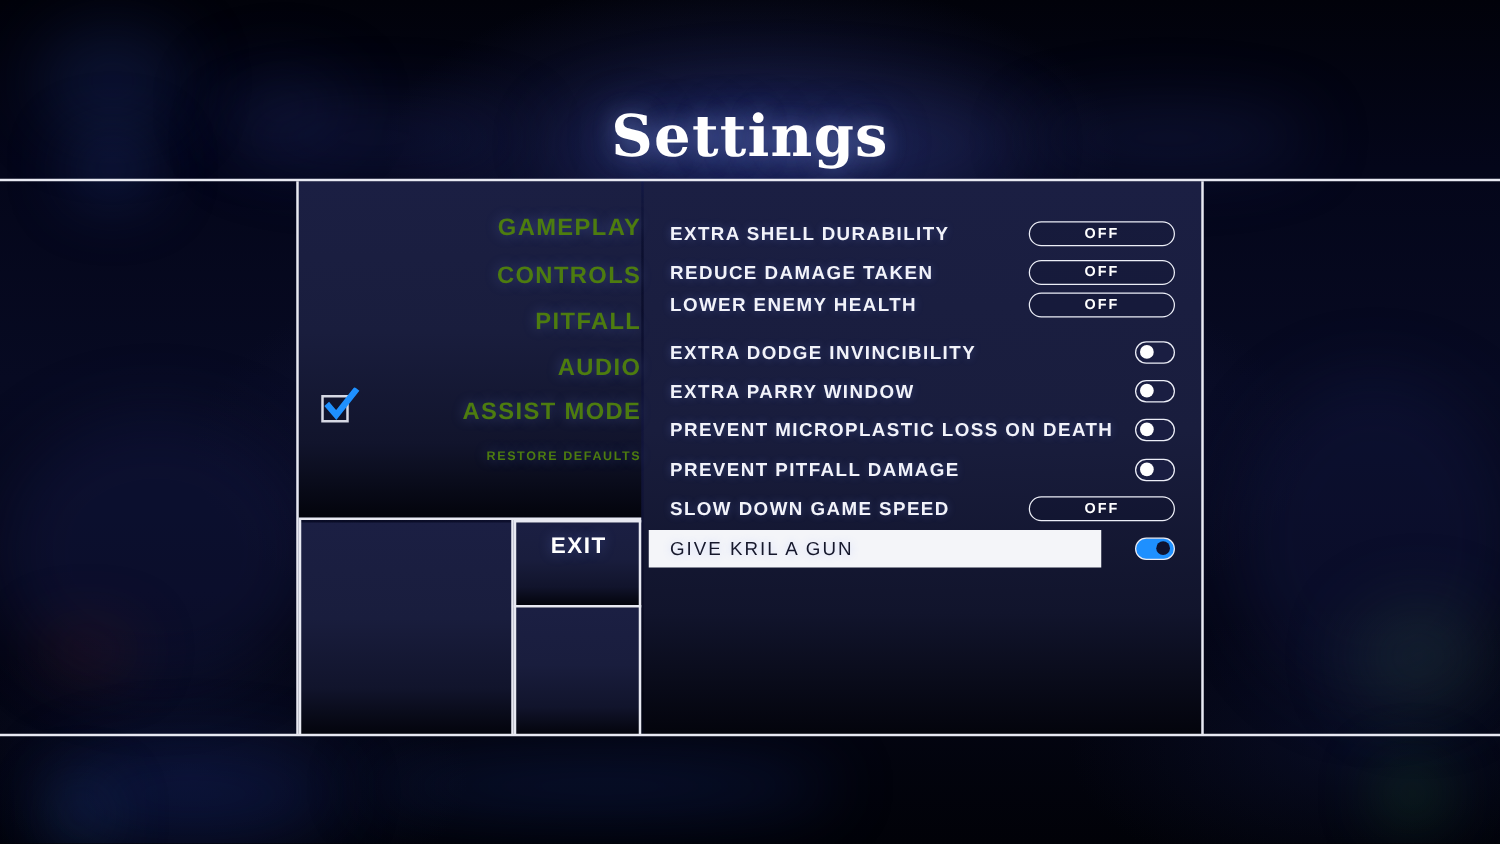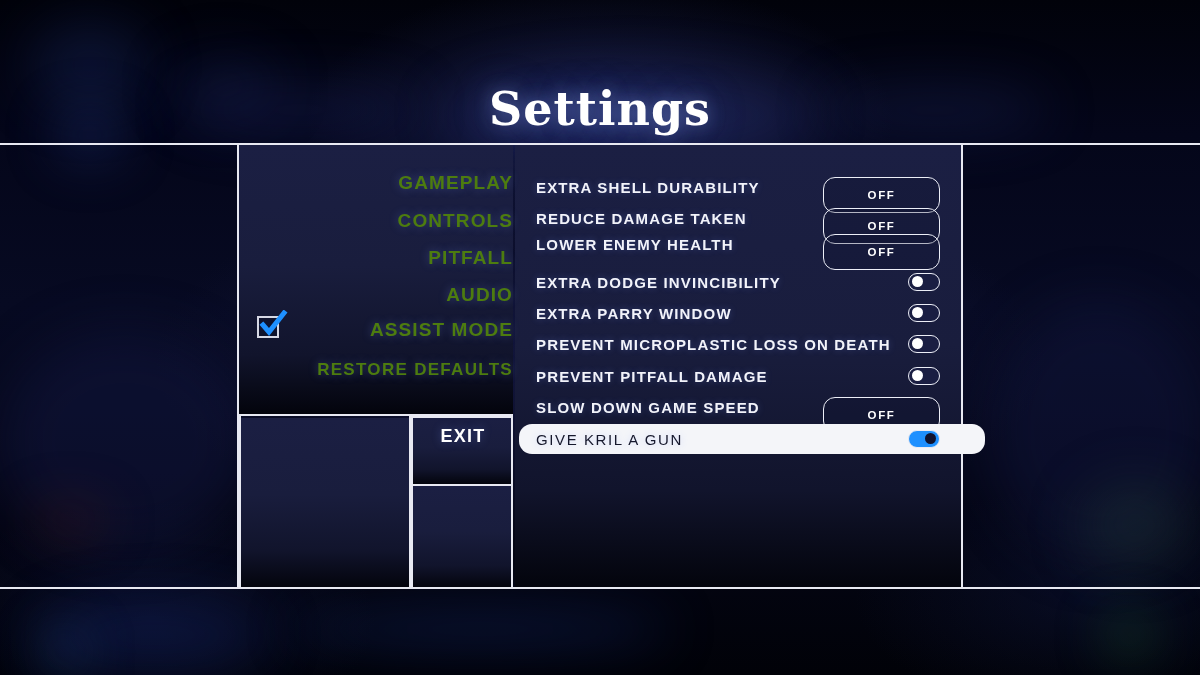--- a/index.html
+++ b/index.html
@@ -66,21 +66,21 @@
   #exit-panel  { left:413px; top:418px; width:100px; height:66px; }
   #blank-panel { left:413px; top:486px; width:100px; height:102px; }
 
   
   .nav-item {
     position:absolute; right:18px; text-align:right;
     color:#4d7c0f; font-weight:700; letter-spacing:1.1px;
     font-size:19px; white-space:nowrap;
     text-shadow:0 0 10px rgba(120,150,255,.35);
   }
-  .nav-item.small { font-size:17px; letter-spacing:1.3px;text-align:right; }
+  .nav-item.small { font-size:10px; letter-spacing:1.3px;text-align:right; }
 
   #checkbox {
     position:absolute; left:257px; top:314px; width:26px; height:26px;
   }
   #checkbox .box {
     position:absolute; left:0; top:2px; width:22px; height:22px;
     border:2px solid #d6d8e4; background:rgba(10,14,40,.4);
   }
   #checkbox svg { position:absolute; left:1px; top:-4px; }
 
@@ -92,21 +92,21 @@
   .row .label {
     position:absolute; left:21px; color:#f2f3fa; font-size:15px;
     font-weight:700; letter-spacing:1.15px; white-space:nowrap;
     text-shadow:0 0 7px rgba(120,150,255,.30);
   }
   .row.highlight { background:#f4f5f9; }
   .row.highlight .label { color:#16182c; font-weight:400; letter-spacing:1.6px; }
 
   
   .pill {
-    position:absolute; left:308px; top:4px; width:117px; height:36px;
+    position:absolute; left:308px; top:4px; width:117px; height:20px;
     border:1.6px solid #eceef7; border-radius:12px;
     display:flex; align-items:center; justify-content:center;
     background:rgba(12,16,44,.25);
   }
   .pill span {
     color:#ffffff; font-size:11.5px; font-weight:700; letter-spacing:1.6px;
   }
 
   
   .toggle {
@@ -249,21 +249,21 @@
       </div>
   </div>
 
   <div class="row" style="top:393px;">
     <div class="label">SLOW DOWN GAME SPEED</div>
     <div class="pill">
       <span>OFF</span>
     </div>
   </div>
 
-  <div class="row highlight" style="top:424px;left:519px;width:466px;height:30px;border-radius:13px;">
+  <div class="row highlight" style="top:424px;left:519px;width:362px;height:30px;">
     <div class="label" style="left:17px;">GIVE KRIL A GUN</div>
     <div class="toggle on" style="left:389px;top:6px;">
         <div class="knob"></div>
       </div>
   </div>
 
   <div id="exit-label">EXIT</div>
 
 </div>
 

